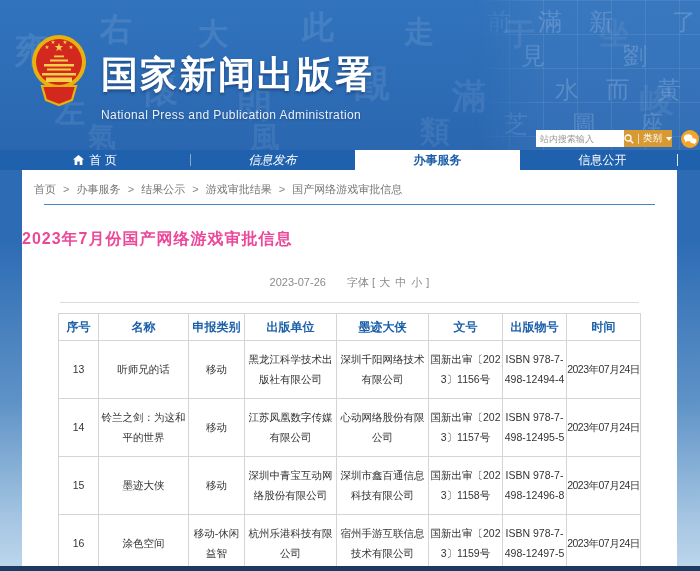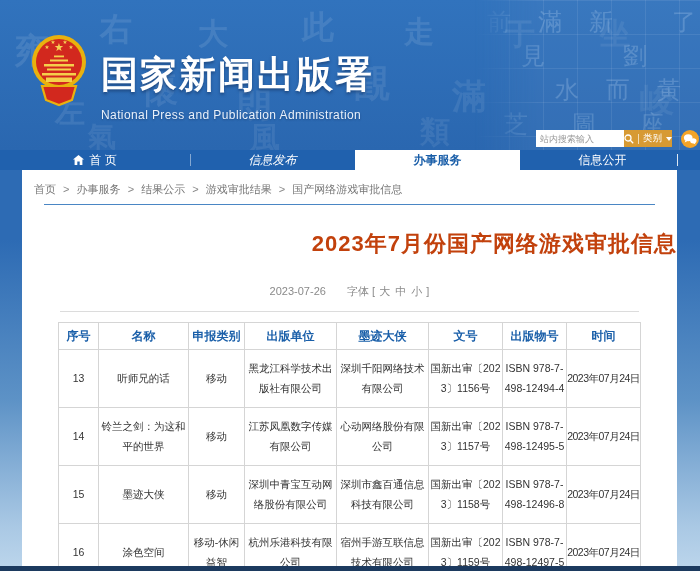--- a/index.html
+++ b/index.html
@@ -53,22 +53,22 @@
   .nav-sep { position:absolute; top:4px; width:1px; height:12px; background:rgba(255,255,255,.45); }
   .nav-sep.s1 { left:190px; }
   .nav-sep.s2 { left:677px; background:rgba(255,255,255,.85); }
   
   .panel { position:absolute; left:22px; top:170px; width:655px; height:396px;
     background:#fff; overflow:hidden; }
   .breadcrumb { padding:12px 12px 7px; font-size:11px; color:#777; }
   .bc-item { cursor:pointer; }
   .bc-sep { margin:0 4px; color:#888; }
   .crumb-line { margin:0 22px; border-bottom:1px solid #4a86c4; }
-  .page-title { margin-top:24px; text-align:right; font-size:22px; font-weight:bold;
-    color:#c2410c; letter-spacing:1px; }
+  .page-title { margin-top:24px; text-align:left; font-size:16px; font-weight:bold;
+    color:#ec4899; letter-spacing:1px; }
   .meta { margin-top:25px; text-align:center; font-size:11px; color:#8a8a8a; }
   .meta .date { margin-right:18px; }
   .meta .fs { margin:0 1px; cursor:pointer; }
   .pre-line { margin:12px 38px 0; border-top:1px solid #dcdcdc; }
   
   table { margin:10px auto 0; width:582px; border-collapse:collapse; table-layout:fixed; }
   th { border:1px solid #d5d5d5; color:#1a5fa9; font-size:12px; font-weight:bold;
     height:27px; text-align:center; background:#fff; }
   td { border:1px solid #d5d5d5; font-size:10.5px; color:#333; text-align:center;
     vertical-align:middle; padding:4px 2px; line-height:1.9; word-break:break-all; }

